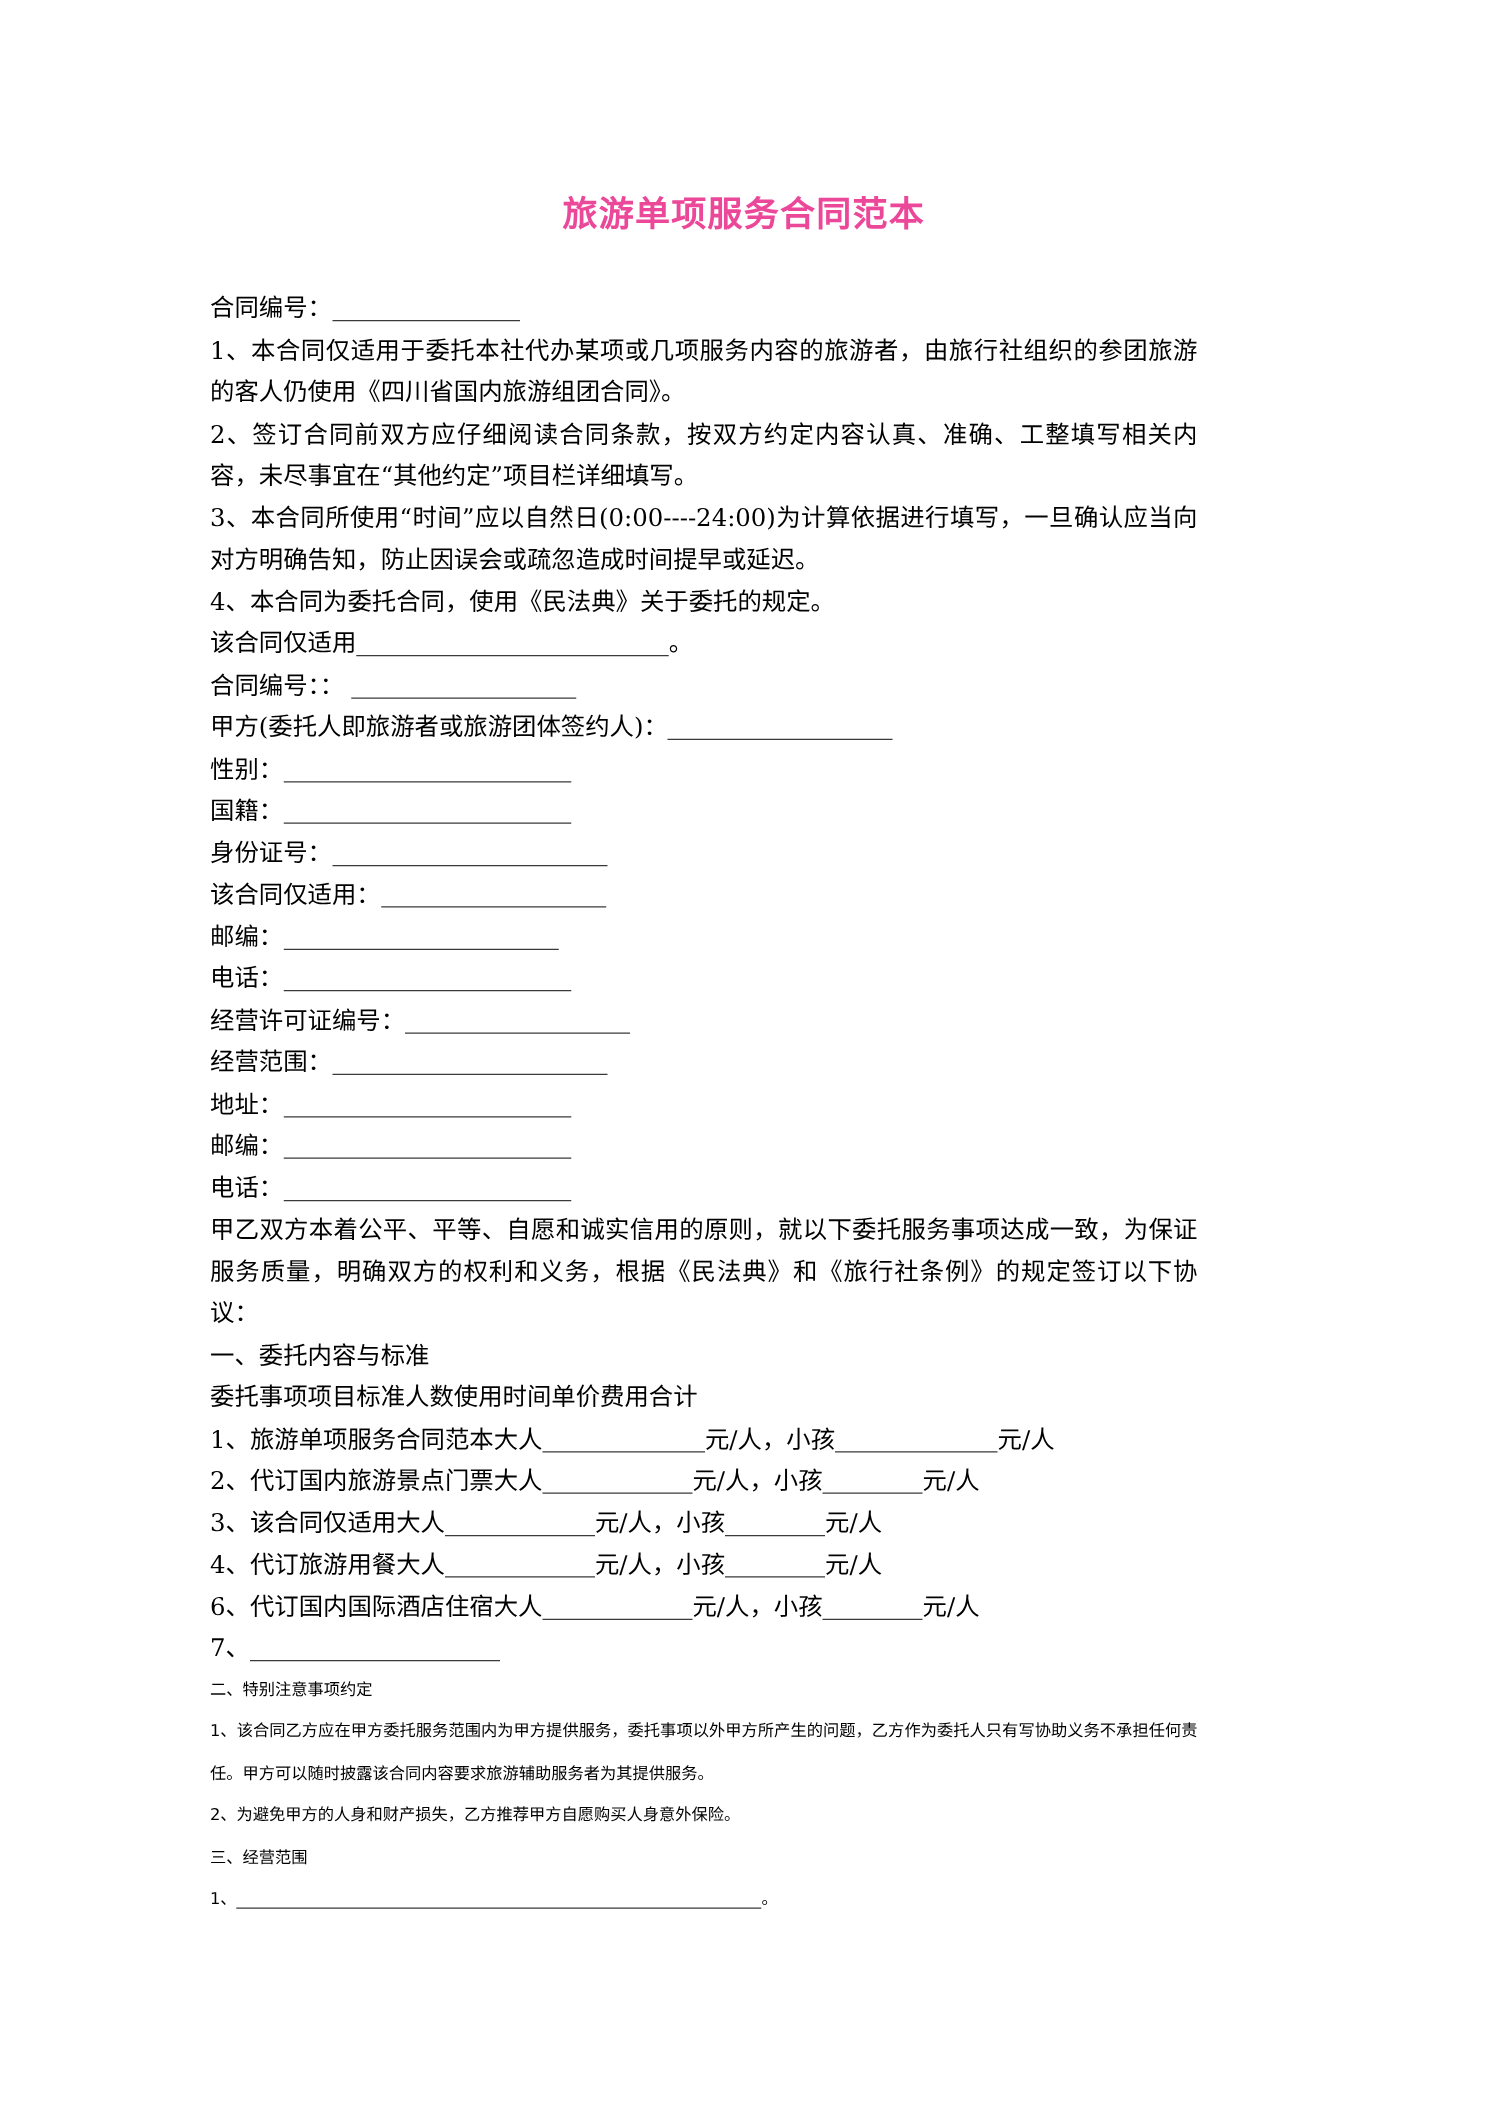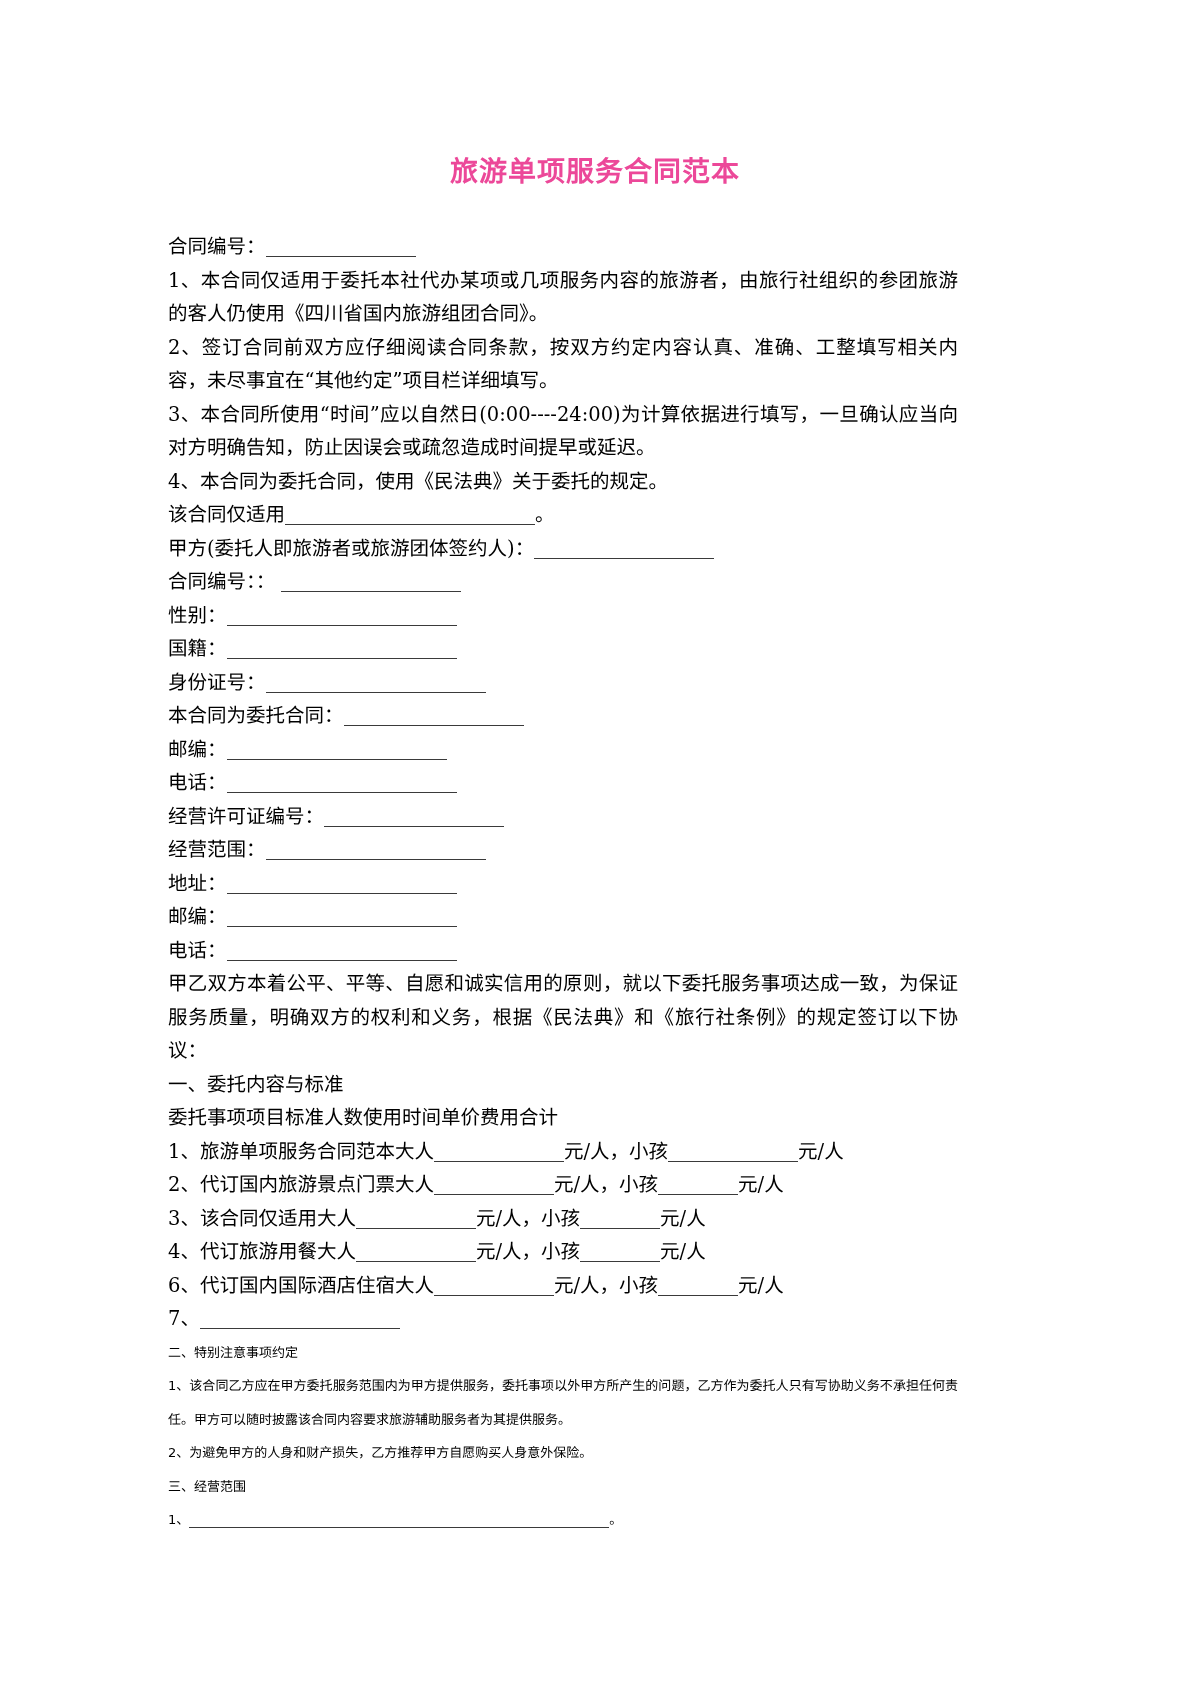--- a/index.html
+++ b/index.html
@@ -87,28 +87,28 @@
 
     <p class="p nowrap"><span>合同编号：</span><span class="fill w150"></span></p>
 
     <p class="p">1、本合同仅适用于委托本社代办某项或几项服务内容的旅游者，由旅行社组织的参团旅游的客人仍使用《四川省国内旅游组团合同》。</p>
     <p class="p">2、签订合同前双方应仔细阅读合同条款，按双方约定内容认真、准确、工整填写相关内容，未尽事宜在“其他约定”项目栏详细填写。</p>
     <p class="p">3、本合同所使用“时间”应以自然日(0:00----24:00)为计算依据进行填写，一旦确认应当向对方明确告知，防止因误会或疏忽造成时间提早或延迟。</p>
     <p class="p">4、本合同为委托合同，使用《民法典》关于委托的规定。</p>
 
     <p class="p nowrap"><span>该合同仅适用</span><span class="fill w250"></span><span>。</span></p>
 
+    <p class="p nowrap"><span>合同编号：：</span>&nbsp;<span class="fill w180"></span></p>
+
     <p class="p nowrap"><span>甲方(委托人即旅游者或旅游团体签约人)：</span><span class="fill w180"></span></p>
-
-    <p class="p nowrap"><span>合同编号：：</span>&nbsp;<span class="fill w180"></span></p>
 
     <p class="p nowrap"><span>性别：</span><span class="fill w230"></span></p>
     <p class="p nowrap"><span>国籍：</span><span class="fill w230"></span></p>
     <p class="p nowrap"><span>身份证号：</span><span class="fill w220"></span></p>
-    <p class="p nowrap"><span>本合同为委托合同：</span><span class="fill w180"></span></p>
+    <p class="p nowrap"><span>该合同仅适用：</span><span class="fill w180"></span></p>
     <p class="p nowrap"><span>邮编：</span><span class="fill w220"></span></p>
     <p class="p nowrap"><span>电话：</span><span class="fill w230"></span></p>
 
 
     <p class="p nowrap"><span>经营许可证编号：</span><span class="fill w180"></span></p>
     <p class="p nowrap"><span>经营范围：</span><span class="fill w220"></span></p>
     <p class="p nowrap"><span>地址：</span><span class="fill w230"></span></p>
     <p class="p nowrap"><span>邮编：</span><span class="fill w230"></span></p>
     <p class="p nowrap"><span>电话：</span><span class="fill w230"></span></p>
 

